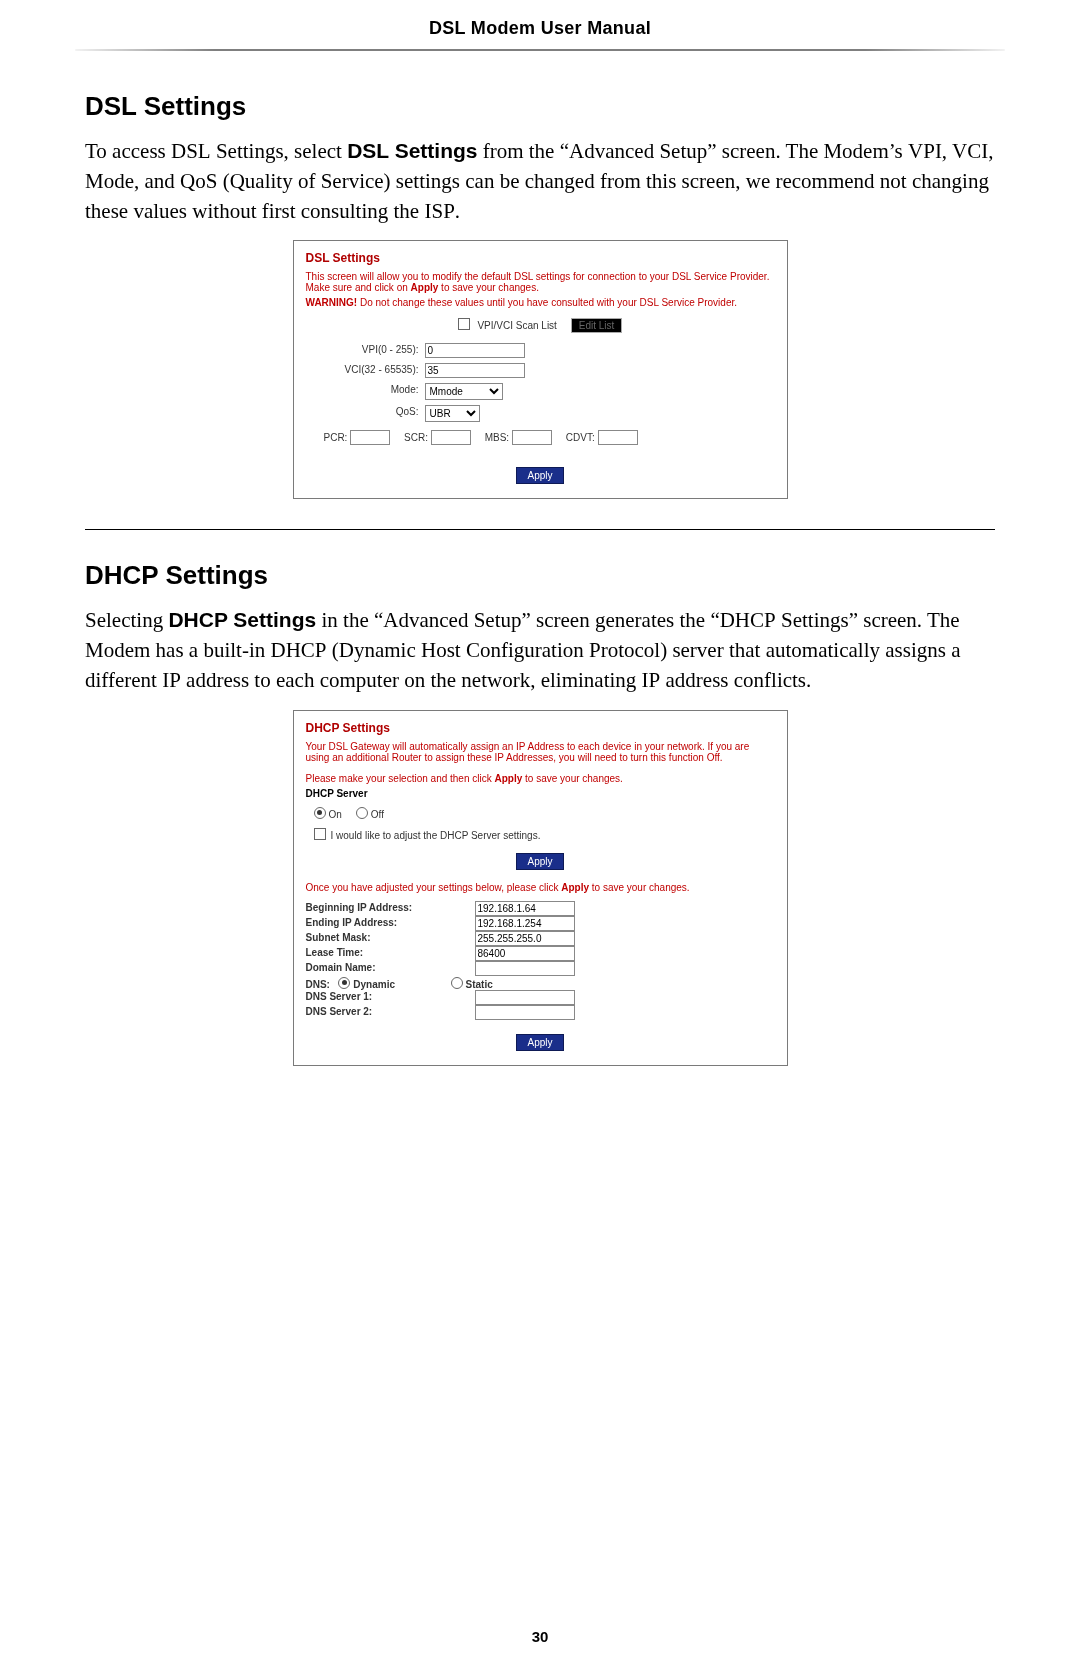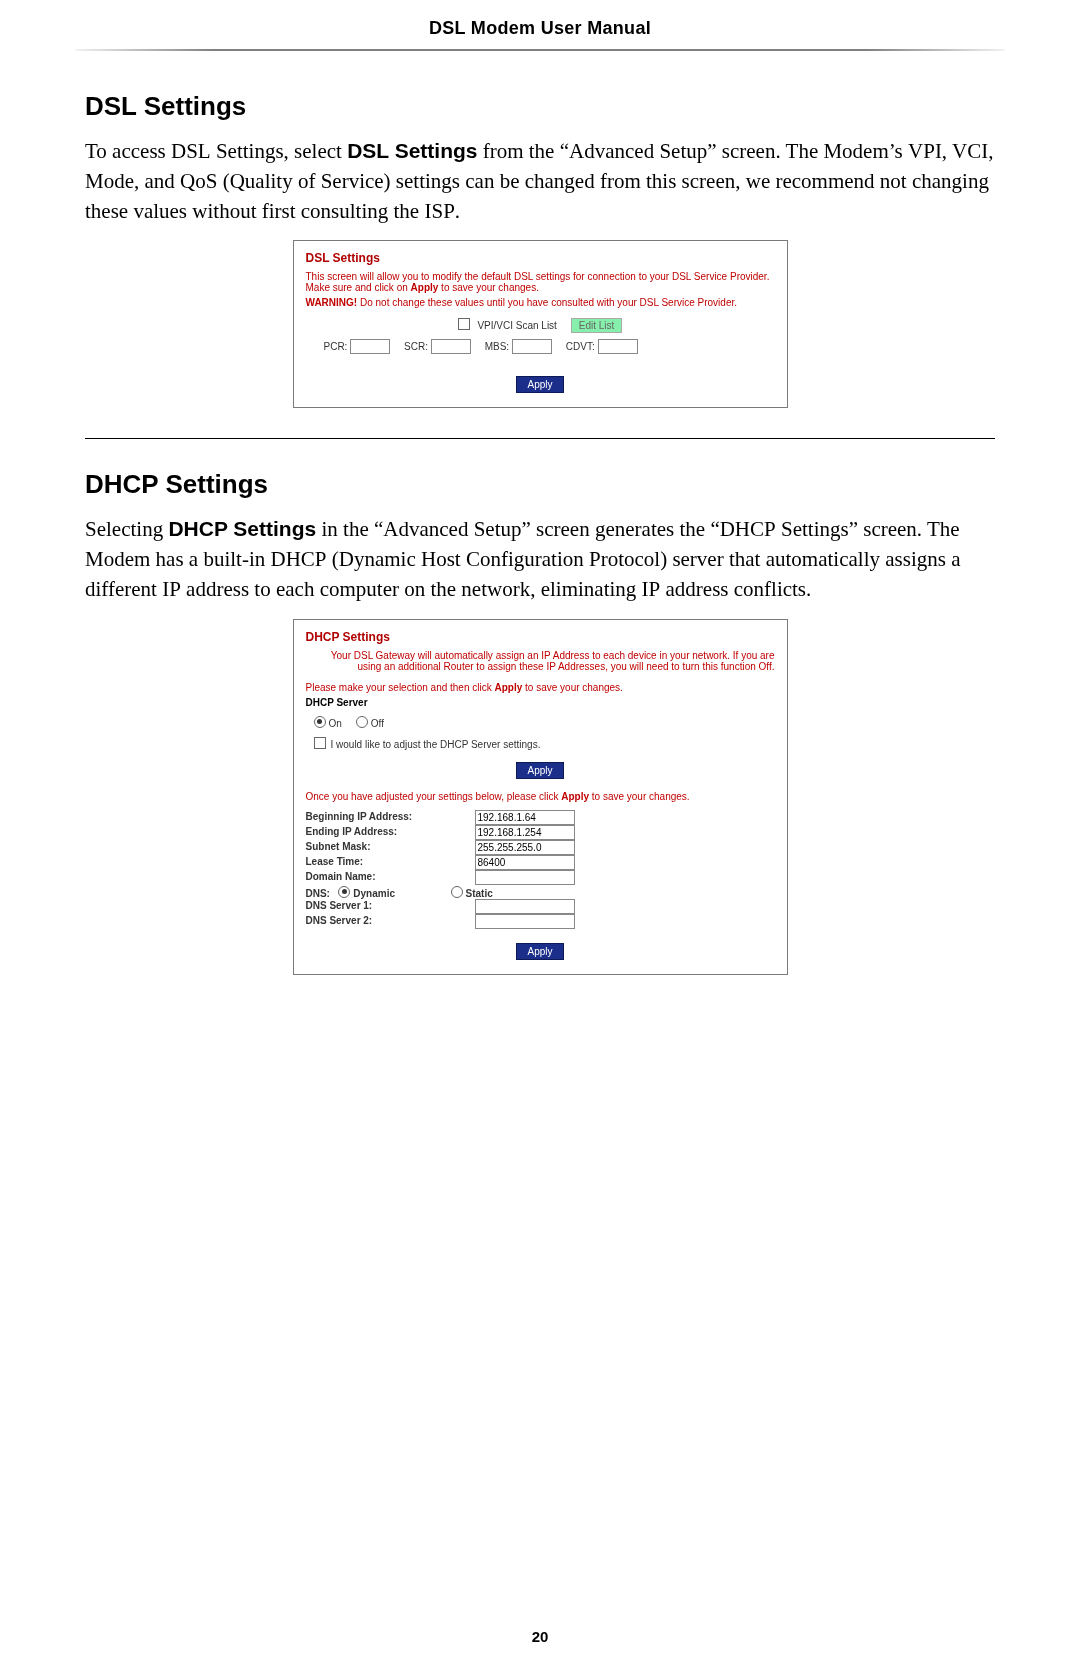--- a/index.html
+++ b/index.html
@@ -61,33 +61,33 @@
     box-sizing: border-box;
     padding: 10px 12px 14px 12px;
     background: #fff;
   }
   .panel .panel-title {
     color: #b00000;
     font-weight: bold;
     font-size: 12px;
     margin-bottom: 6px;
   }
-  .panel .red { color: #c00000; text-align: right; }
+  .panel .red { color: #c00000; }
   .panel .line { margin: 4px 0; }
   .panel .btn {
     display: inline-block;
     background: #1a2e8a;
     color: #fff;
     font-size: 10px;
     padding: 2px 10px;
     border: 1px solid #0e1a55;
   }
   .panel .btn-grey {
     display: inline-block;
-    background: #86efac;
+    background: #000000;
     color: #666;
     font-size: 10px;
     padding: 1px 7px;
     border: 1px solid #aaa;
   }
   .panel input[type=text] {
     font-family: Verdana, Arial, sans-serif;
     font-size: 10px;
     height: 15px;
     box-sizing: border-box;
@@ -152,20 +152,41 @@
       <span class="red" style="font-weight:bold">WARNING!</span><span class="red"> Do not change these values until you have consulted with your DSL Service Provider.</span>
     </div>
 
     <div class="center" style="margin-top:10px;">
       <span class="chk"></span>
       <span>VPI/VCI Scan List</span>
       &nbsp;&nbsp;&nbsp;
       <span class="btn-grey">Edit List</span>
     </div>
 
+    <div class="dsl-grid">
+      <div class="lbl">VPI(0 - 255):</div>
+      <div><input type="text" style="width: 100px;" value="0"></div>
+
+      <div class="lbl">VCI(32 - 65535):</div>
+      <div><input type="text" style="width: 100px;" value="35"></div>
+
+      <div class="lbl">Mode:</div>
+      <div>
+        <select style="width:78px">
+          <option>Mmode</option>
+        </select>
+      </div>
+
+      <div class="lbl">QoS:</div>
+      <div>
+        <select style="width:55px">
+          <option>UBR</option>
+        </select>
+      </div>
+    </div>
 
     <div class="qos-row">
       <span class="qlbl">PCR:</span>
       <input type="text" style="">
       &nbsp;&nbsp;&nbsp;
       <span class="qlbl">SCR:</span>
       <input type="text" style="">
       &nbsp;&nbsp;&nbsp;
       <span class="qlbl">MBS:</span>
       <input type="text" style="">
@@ -241,14 +262,14 @@
 
       <div class="lbl">DNS Server 2:</div>
       <div><input type="text" value="" style=""></div>
     </div>
 
     <div class="center" style="margin-top:14px;">
       <span class="btn">Apply</span>
     </div>
   </div>
 
-  <div class="page-number">20</div>
+  <div class="page-number">30</div>
 </div>
 
 </body></html>

